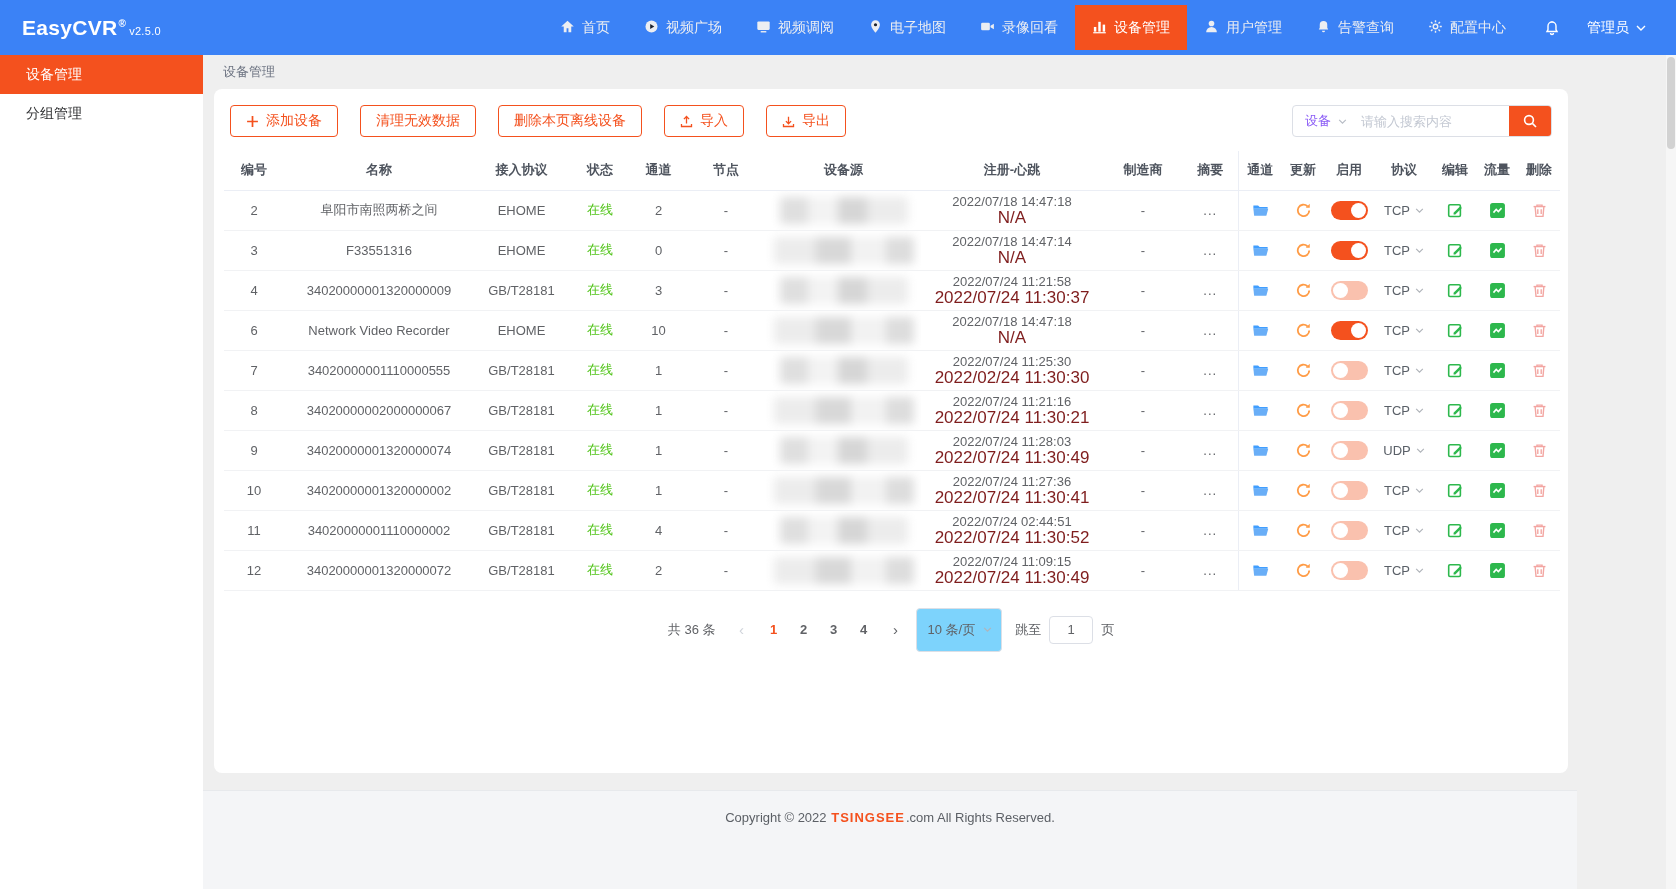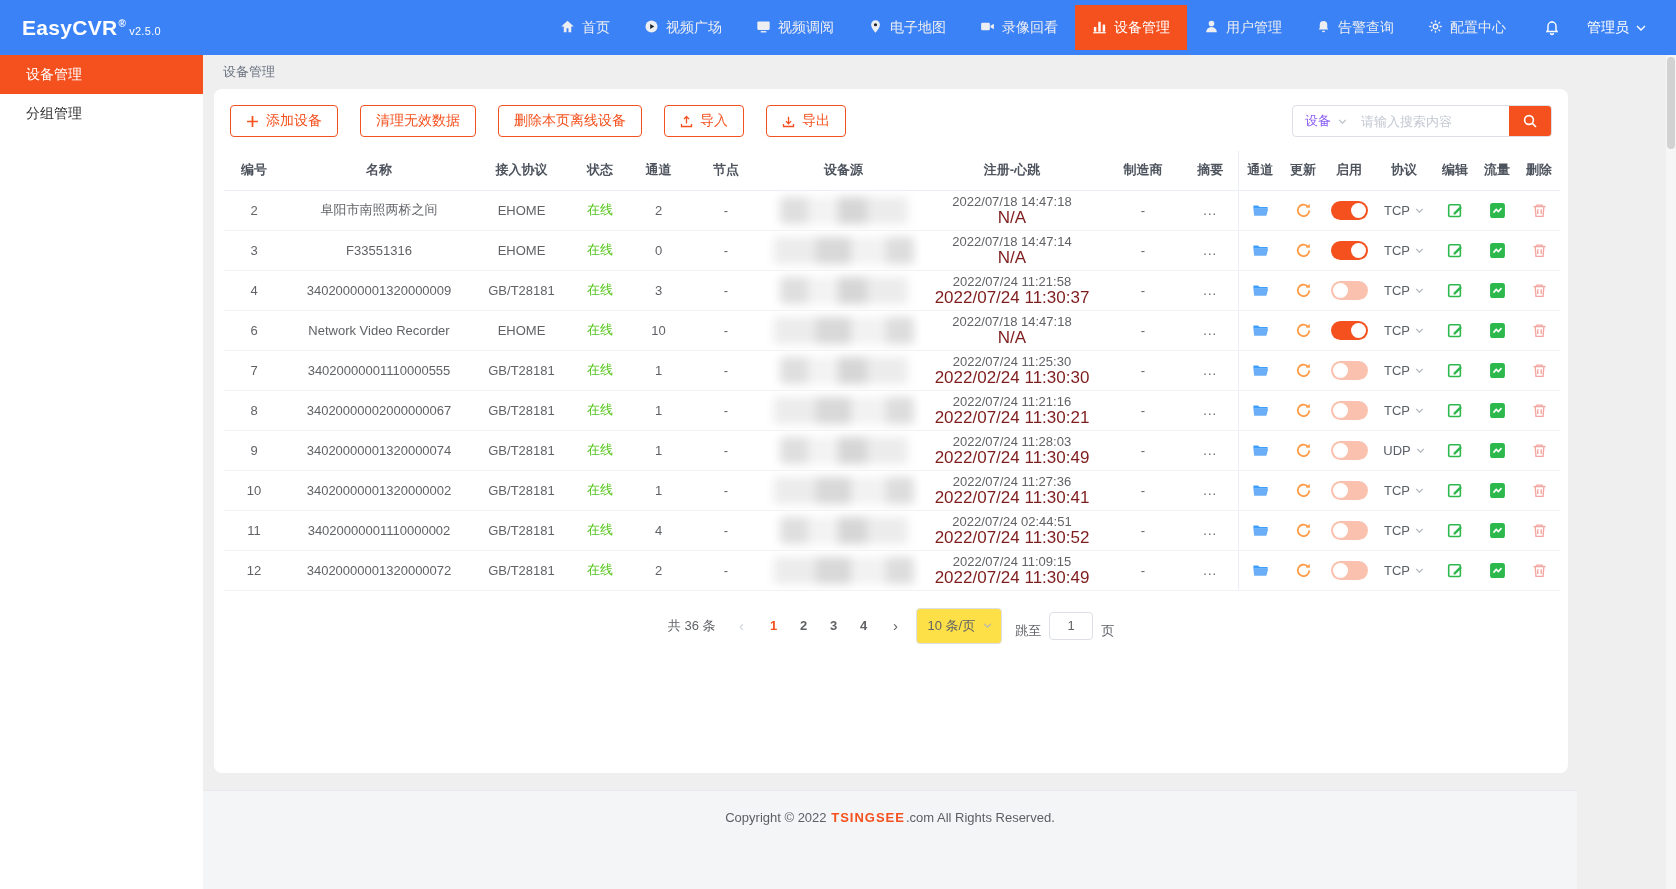--- a/index.html
+++ b/index.html
@@ -64,23 +64,23 @@
   .proto-select{display:inline-flex;align-items:center;gap:5px;color:#5a6068;font-size:13px;cursor:pointer}
   .proto-select .chev{width:9px;height:5px;color:#b0b4ba}
 
   
   .pagination{display:flex;align-items:center;justify-content:center;gap:9px;padding:17px 0 8px;font-size:13px;color:#606266}
   .pg-total{margin-right:6px}
   .pg-arrow{min-width:22px;text-align:center;font-size:15px;cursor:pointer;color:#606266}
   .pg-arrow.disabled{color:#cfd3da;cursor:default}
   .pg-num{min-width:24px;text-align:center;cursor:pointer;font-weight:bold;color:#606266}
   .pg-num.current{color:#f4511e}
-  .pg-size{display:inline-flex;align-items:center;gap:8px;border:1px solid #dcdfe6;border-radius:4px;height:36px;padding:0 9px 0 11px;cursor:pointer;color:#606266;background:#fde047}
+  .pg-size{display:inline-flex;align-items:center;gap:8px;border:1px solid #dcdfe6;border-radius:4px;height:44px;padding:0 9px 0 11px;cursor:pointer;color:#606266;background:#7dd3fc}
   .pg-size .chev{width:9px;height:5px;color:#b0b4ba}
-  .pg-jump{display:inline-flex;align-items:flex-end;gap:8px;margin-left:4px}
+  .pg-jump{display:inline-flex;align-items:center;gap:8px;margin-left:4px}
   .pg-jump input{width:44px;height:28px;border:1px solid #dcdfe6;border-radius:4px;text-align:center;font-size:13px;color:#606266;outline:none;font-family:inherit}
 
   
   .footer{position:absolute;left:0;bottom:0;width:1374px;height:99px;background:#f4f5f7;border-top:1px solid #e7e9ec;display:flex;justify-content:center;align-items:flex-start;padding-top:19px;font-size:13px;color:#5c6066}
   .footer .brand{color:#f4511e;font-weight:bold;letter-spacing:1px;margin:12px 1px}
 
   
   .scrollbar{position:absolute;right:0;top:55px;bottom:0;width:10px;background:#f6f6f6;z-index:20}
   .scrollbar .thumb{position:absolute;top:2px;left:1px;width:8px;height:92px;border-radius:4px;background:#d2d2d2;cursor:pointer}
 </style>

